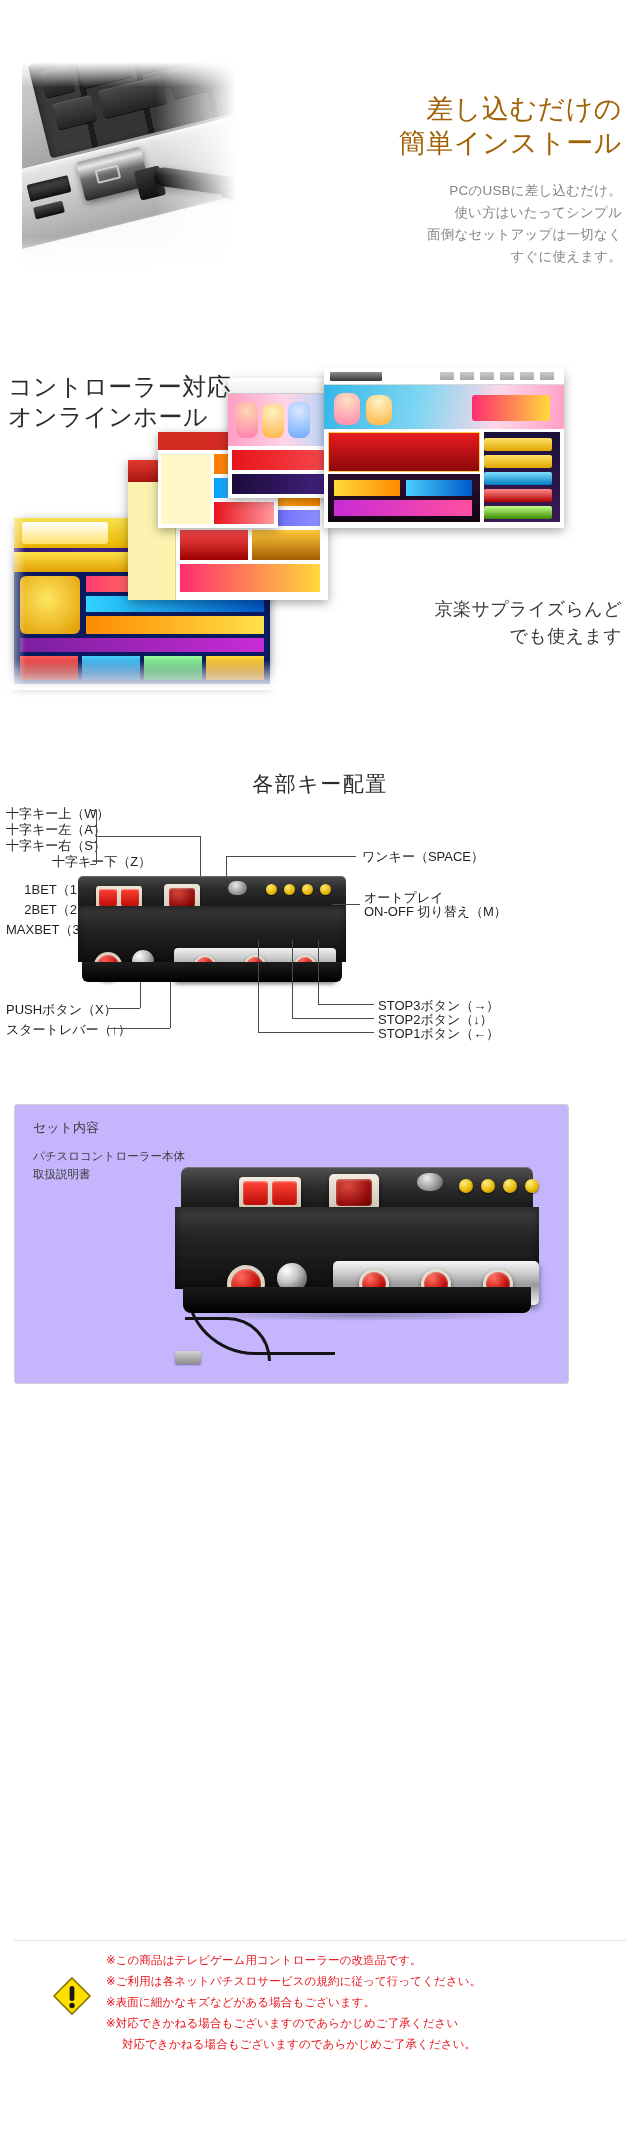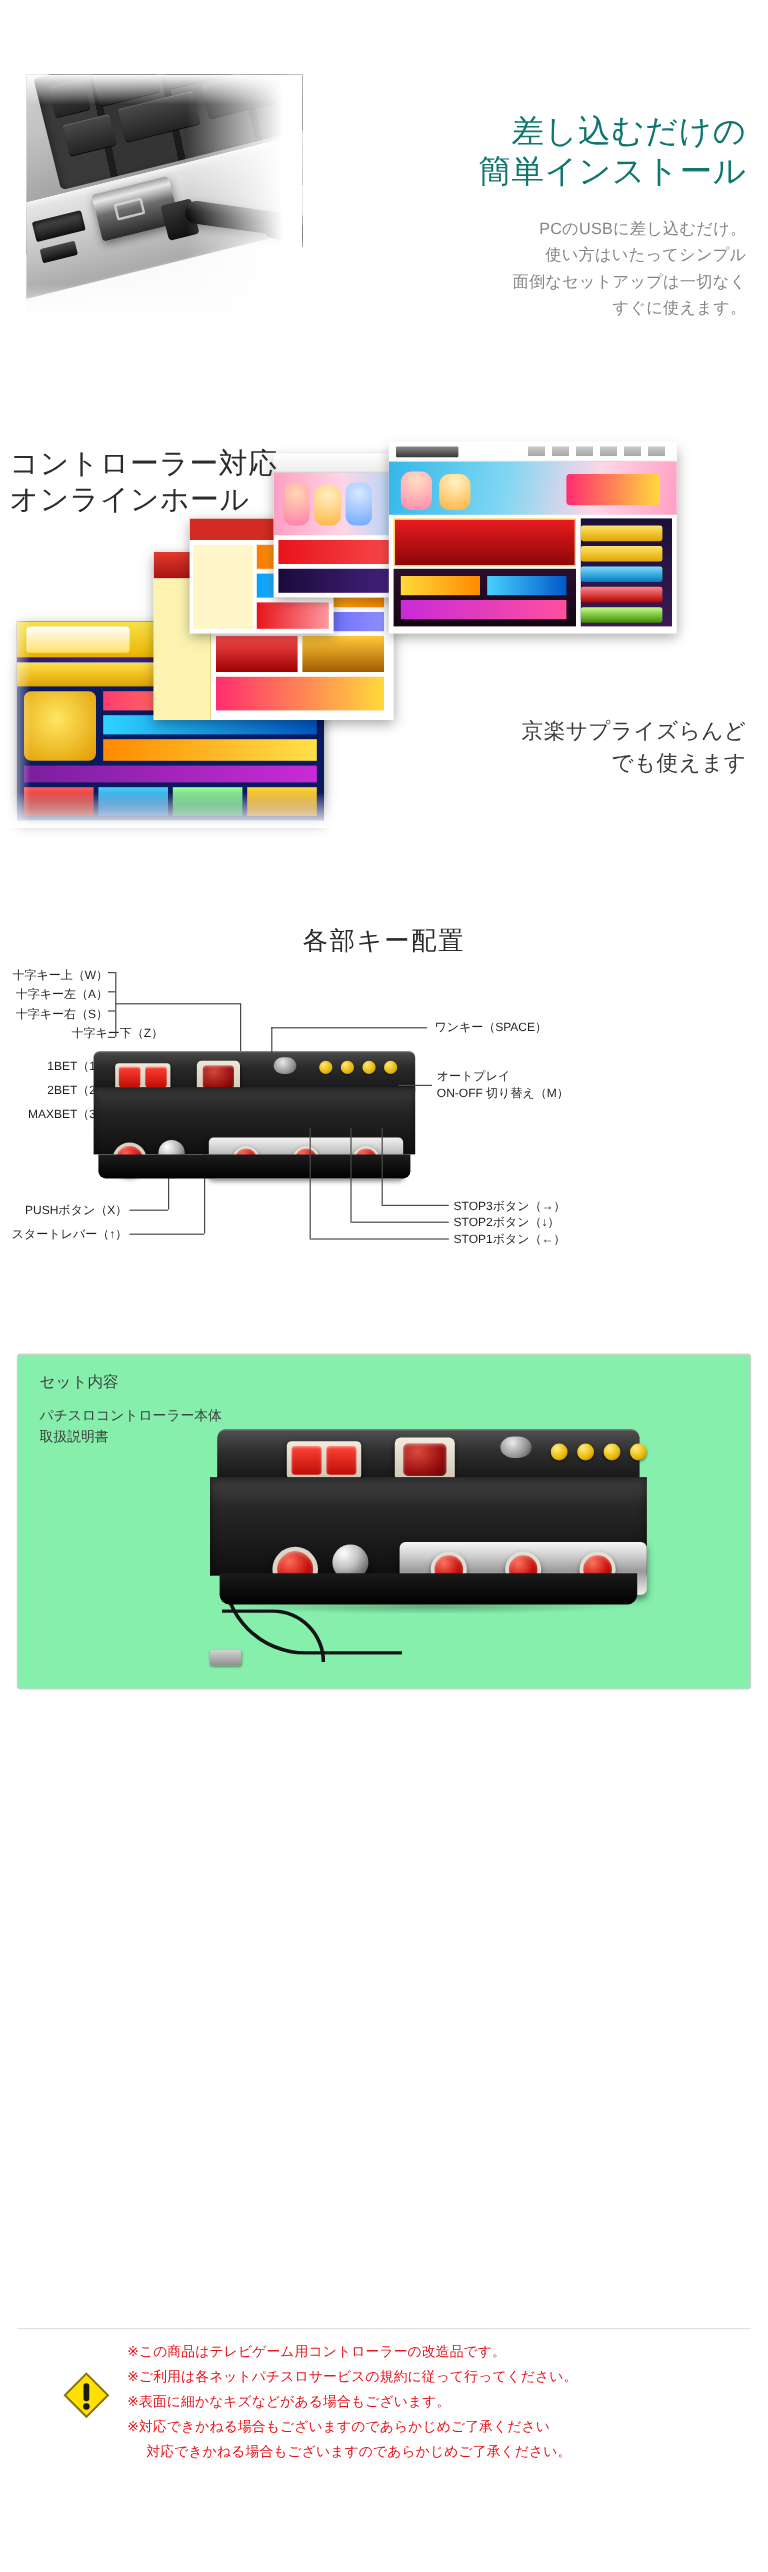--- a/index.html
+++ b/index.html
@@ -90,21 +90,21 @@
     position: absolute; inset: 0;
     background:
       linear-gradient(90deg, rgba(255,255,255,0) 58%, #ffffff 93%),
       linear-gradient(0deg, #ffffff 0%, rgba(255,255,255,0) 16%),
       linear-gradient(180deg, #ffffff 0%, rgba(255,255,255,0) 12%);
     pointer-events: none;
   }
 
   .sec1-text { position: absolute; left: 250px; top: 92px; width: 372px; text-align: right; }
   .sec1-h {
-    font-size: 27px; line-height: 34px; color: #0f766e; font-weight: 400;
+    font-size: 27px; line-height: 34px; color: #a16207; font-weight: 400;
     letter-spacing: .5px; white-space: nowrap;
   }
   .sec1-body {
     margin-top: 20px; font-size: 13.5px; line-height: 22px; color: #858585;
     letter-spacing: .2px;
   }
 
   
   .sec2 { position: absolute; left: 0; top: 360px; width: 640px; height: 360px; }
   .sec2-h {
@@ -179,21 +179,21 @@
     position: absolute; right: 18px; top: 236px; width: 330px; text-align: right;
     font-size: 18px; line-height: 27px; color: #3a3a3a; letter-spacing: .4px;
   }
 
   
   .sec3 { position: absolute; left: 0; top: 760px; width: 640px; height: 350px; }
   .sec3-h {
     position: absolute; left: 0; top: 10px; width: 640px; text-align: center;
     font-size: 21px; color: #2b2b2b; letter-spacing: 1.5px;
   }
-  .lbl { position: absolute; font-size: 10px; color: #1f1f1f; white-space: nowrap; line-height: 15px; }
+  .lbl { position: absolute; font-size: 13px; color: #1f1f1f; white-space: nowrap; line-height: 15px; }
   .lbl-r { text-align: right; }
   .leader { position: absolute; background: #4a4a4a; }
   .leader-h { height: 1px; }
   .leader-v { width: 1px; }
 
   
   .ctrl { position: absolute; left: 78px; top: 116px; width: 268px; height: 112px; }
   .ctrl-topdeck {
     position: absolute; left: 0; top: 0; width: 268px; height: 34px;
     background: linear-gradient(180deg,#4a4a4a 0%,#2a2a2a 40%,#161616 100%);
@@ -263,22 +263,22 @@
   }
   .stop-btn {
     position: absolute; top: 7px; width: 22px; height: 22px; border-radius: 50%;
     background: radial-gradient(circle at 34% 27%, #ff6a5a 0%, #c8120c 55%, #670302 100%);
     box-shadow: inset 0 1px 2px rgba(255,255,255,.4), 0 1px 3px rgba(0,0,0,.5);
     border: 2px solid #e3ded2;
   }
 
   
   .sec4 {
-    position: absolute; left: 14px; top: 1128px; width: 612px; height: 280px;
-    border: 1px solid #cfcfcf; border-radius: 3px; background: #86efac;
+    position: absolute; left: 14px; top: 1104px; width: 555px; height: 280px;
+    border: 1px solid #cfcfcf; border-radius: 3px; background: #c4b5fd;
   }
   .sec4-h { position: absolute; left: 18px; top: 14px; font-size: 13px; color: #3c3c3c; }
   .sec4-list { position: absolute; left: 18px; top: 42px; font-size: 11.5px; line-height: 18px; color: #3c3c3c; }
 
   .ctrl2 { position: absolute; left: 152px; top: 62px; width: 380px; height: 168px; }
   .c2-top {
     position: absolute; left: 14px; top: 0; width: 352px; height: 44px;
     background: linear-gradient(180deg,#515151 0%,#2d2d2d 45%,#141414 100%);
     border-radius: 7px 7px 0 0;
     box-shadow: inset 0 1px 0 rgba(255,255,255,.2);

